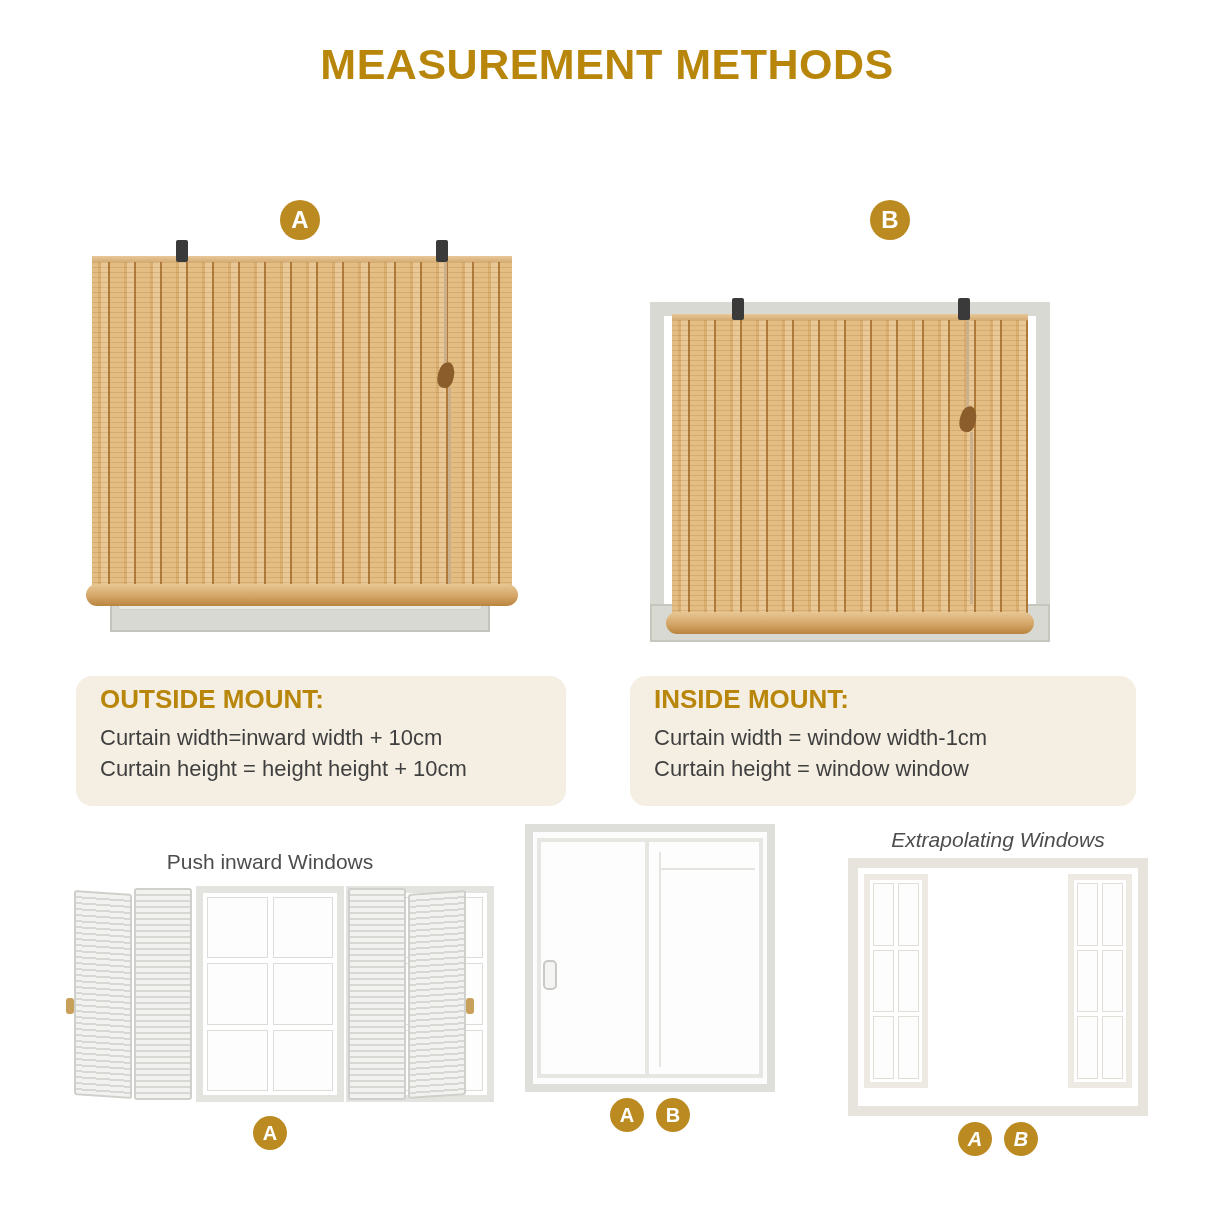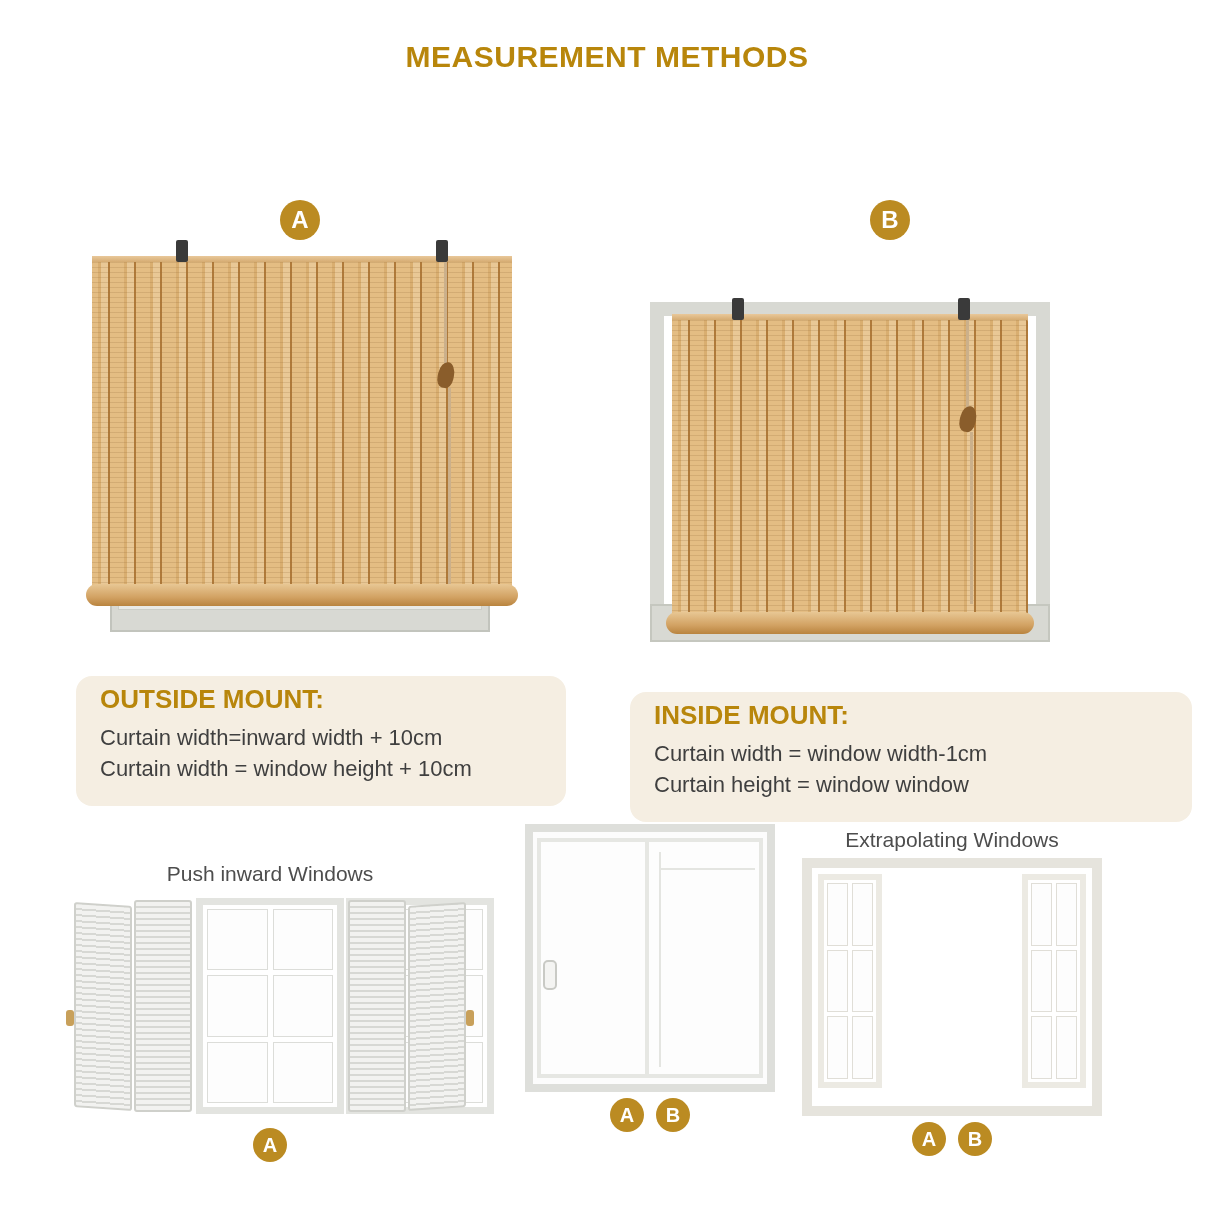--- a/index.html
+++ b/index.html
@@ -15,21 +15,21 @@
     position: relative;
     overflow: hidden;
   }
 
   
   .header {
     text-align: center;
     padding-top: 40px;
   }
   .title {
-    font-size: 30px;
+    font-size: 43px;
     font-weight: bold;
     color: #b8860b;
     letter-spacing: 0.5px;
     margin: 0;
   }
   .subtitle {
     font-size: 26px;
     color: #4d4d4d;
     line-height: 1.42;
     margin: 14px auto 0;
@@ -186,21 +186,21 @@
 
   
   .caption {
     position: absolute;
     border-radius: 16px;
     background: #f5eee2;
     padding: 8px 24px 20px 24px;
     box-sizing: border-box;
   }
   .caption-a { left: 76px; top: 676px; width: 490px; }
-  .caption-b { left: 630px; top: 692px; width: 562px; }
+  .caption-b { left: 630px; top: 676px; width: 506px; }
   .caption h3 {
     margin: 0 0 8px 0;
     font-size: 26px;
     font-weight: bold;
     color: #b8860b;
   }
   .caption p {
     margin: 2px 0;
     font-size: 22px;
     color: #3f3f3f;
@@ -211,21 +211,21 @@
   .bottom {
     position: absolute;
     top: 820px;
     left: 0;
     width: 1214px;
     height: 394px;
   }
   .bcol { position: absolute; text-align: center; }
   .bcol-1 { left: 30px; width: 480px; }
   .bcol-2 { left: 500px; width: 300px; }
-  .bcol-3 { left: 762px; width: 380px; }
+  .bcol-3 { left: 808px; width: 380px; font-style: italic; }
   .bcap {
     font-size: 21px;
     color: #4d4d4d;
     margin-bottom: 6px;
   }
   .badge-bottom {
     display: flex;
     justify-content: center;
     gap: 12px;
     margin-top: 6px;
@@ -409,33 +409,33 @@
         <div class="cord" style="left:298px;top:112px;height:172px;"></div>
         <div class="blind-bottom-bar"></div>
       </div>
     </div>
   </div>
 </div>
 
 <div class="caption caption-a">
   <h3>OUTSIDE MOUNT:</h3>
   <p>Curtain width=inward width + 10cm</p>
-  <p>Curtain width = window height + 10cm</p>
+  <p>Curtain height = height height + 10cm</p>
 </div>
 
 <div class="caption caption-b">
   <h3>INSIDE MOUNT:</h3>
   <p>Curtain width = window width-1cm</p>
   <p>Curtain height = window window</p>
 </div>
 
 <div class="bottom">
 
   <div class="bcol bcol-1">
-    <div class="bcap" style="margin-top:42px;">Push inward Windows</div>
+    <div class="bcap" style="margin-top:30px;">Push inward Windows</div>
     <div class="pushwin">
       <div class="shutter shutter-l"></div>
       <div class="shutter shutter-l2"></div>
       <div class="handle" style="left:6px;top:118px;"></div>
       <div class="glasswin">
         <div class="gpane"></div>
         <div class="gpane"></div>
         <div class="gpane"></div>
         <div class="gpane"></div>
         <div class="gpane"></div>

